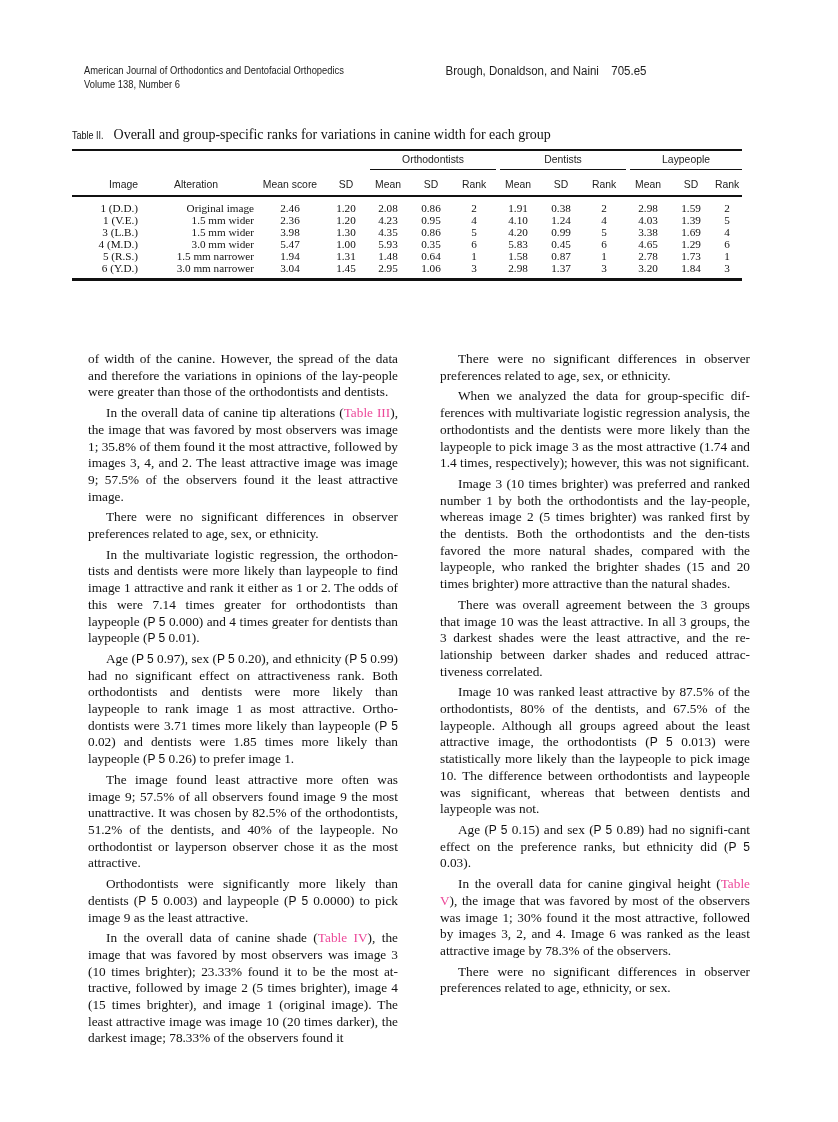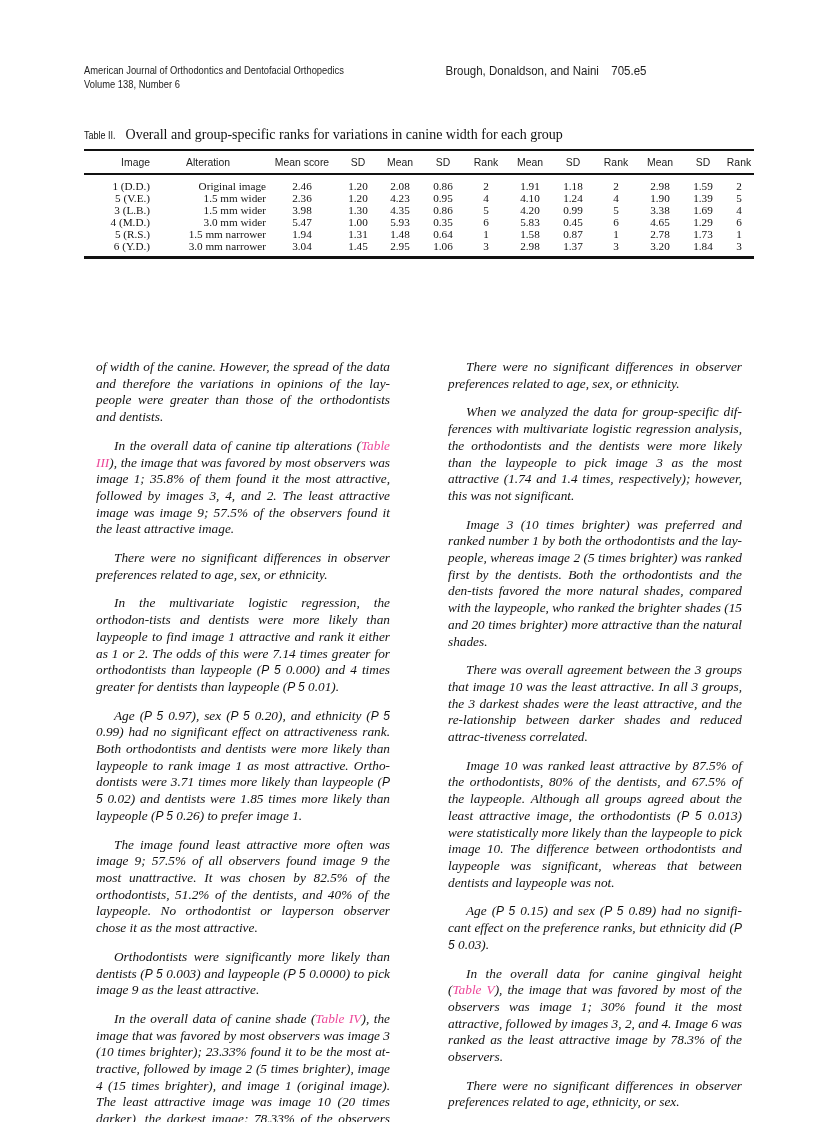--- a/index.html
+++ b/index.html
@@ -5,42 +5,42 @@
   html, body { margin: 0; padding: 0; background: #ffffff; }
   body { width: 838px; height: 1122px; position: relative; overflow: hidden; color: #111; }
   .page { position: absolute; left: 0; top: 0; width: 732px; height: 1122px; }
 
   
   .running-header { position: absolute; left: 84px; top: 64px; width: 668px; height: 30px;
     font-family: "Liberation Sans", sans-serif; font-size: 10.2px; line-height: 14px; color: #222; transform: scaleX(0.92); transform-origin: left top; width: 726px; }
   .rh-left { position: absolute; left: 0; top: 0; }
 
   
-  .table-block { position: absolute; left: 84px; top: 127px; width: 670px; }
+  .table-block { position: absolute; left: 72px; top: 127px; width: 670px; }
   .table-caption { font-family: "Liberation Serif", serif; font-size: 14px; line-height: 16px; margin: 0 0 5px 0; color: #111; white-space: nowrap; }
   .table-caption .label { font-family: "Liberation Sans", sans-serif; font-size: 10px; margin-right: 3px; transform: scaleX(0.9); display: inline-block; transform-origin: left center; }
   .rule-thick { height: 2px; background: #111; }
   table.data { width: 100%; border-collapse: collapse; table-layout: fixed; }
   table.data th { font-family: "Liberation Sans", sans-serif; font-weight: normal; font-size: 10.4px; color: #222; padding: 0; height: 20px; }
   table.data .grp-row th { height: 22px; vertical-align: middle; }
   table.data .grp-row th.grp span { display: block; border-bottom: 1.2px solid #111; padding-bottom: 4px; margin: 0 0 0 4px; }
   table.data .col-row th { height: 22px; vertical-align: middle; }
   table.data td { font-family: "Liberation Serif", serif; font-size: 11.2px; line-height: 12px; padding: 0; height: 12px; color: #111; vertical-align: top; }
   .num { text-align: center; }
   .left { text-align: right; }
   .rule-head { height: 2px; background: #111; margin-bottom: 5px; }
   .rule-foot { height: 2.5px; background: #111; margin-top: 4px; }
   .sub { padding-left: 11px !important; }
 
   
   .col { position: absolute; top: 347px; width: 318px;
     font-family: "Liberation Serif", serif; font-size: 13.3px; line-height: 16.7px; color: #111; text-align: justify; }
   .col-left { left: 84px; }
   .col-right { left: 436px; }
-  .col p { margin: 12px; text-indent: 18px; font-style: italic; }
+  .col p { margin: 4px; text-indent: 18px; }
   .col p.noindent { text-indent: 0; }
   .link { color: #ec4899; cursor: pointer; }
   .sans { font-family: "Liberation Sans", sans-serif; font-size: 12px; }
 </style>
 </head>
 <body>
 
 <div class="page">
 
   <div class="running-header">
@@ -70,20 +70,32 @@
           <col style="width:42px">
           <col style="width:44px">
         <col style="width:44px">
           <col style="width:42px">
           <col style="width:44px">
         <col style="width:44px">
           <col style="width:42px">
           <col style="width:30px">
       </colgroup>
       <thead>
+        <tr class="grp-row">
+          <th colspan="4"></th>
+          <th colspan="3" class="grp">
+              <span>Orthodontists</span>
+            </th>
+          <th colspan="3" class="grp">
+              <span>Dentists</span>
+            </th>
+          <th colspan="3" class="grp">
+              <span>Laypeople</span>
+            </th>
+        </tr>
         <tr class="col-row">
           <th class="left">Image</th>
           <th class="num">Alteration</th>
           <th class="num">Mean score</th>
           <th class="num">SD</th>
           <th class="num">Mean</th>
           <th class="num">SD</th>
           <th class="num">Rank</th>
           <th class="num">Mean</th>
           <th class="num">SD</th>
@@ -102,39 +114,39 @@
 
         <tr>
           <td class="left">1 (D.D.)</td>
           <td class="left sub">Original image</td>
           <td class="num">2.46</td>
           <td class="num">1.20</td>
           <td class="num">2.08</td>
           <td class="num">0.86</td>
           <td class="num">2</td>
           <td class="num">1.91</td>
-          <td class="num">1.18</td>
+          <td class="num">0.38</td>
           <td class="num">2</td>
           <td class="num">2.98</td>
           <td class="num">1.59</td>
           <td class="num">2</td>
         </tr>
 
         <tr>
-          <td class="left">5 (V.E.)</td>
+          <td class="left">1 (V.E.)</td>
           <td class="left sub">1.5 mm wider</td>
           <td class="num">2.36</td>
           <td class="num">1.20</td>
           <td class="num">4.23</td>
           <td class="num">0.95</td>
           <td class="num">4</td>
           <td class="num">4.10</td>
           <td class="num">1.24</td>
           <td class="num">4</td>
-          <td class="num">1.90</td>
+          <td class="num">4.03</td>
           <td class="num">1.39</td>
           <td class="num">5</td>
         </tr>
 
         <tr>
           <td class="left">3 (L.B.)</td>
           <td class="left sub">1.5 mm wider</td>
           <td class="num">3.98</td>
           <td class="num">1.30</td>
           <td class="num">4.35</td>

